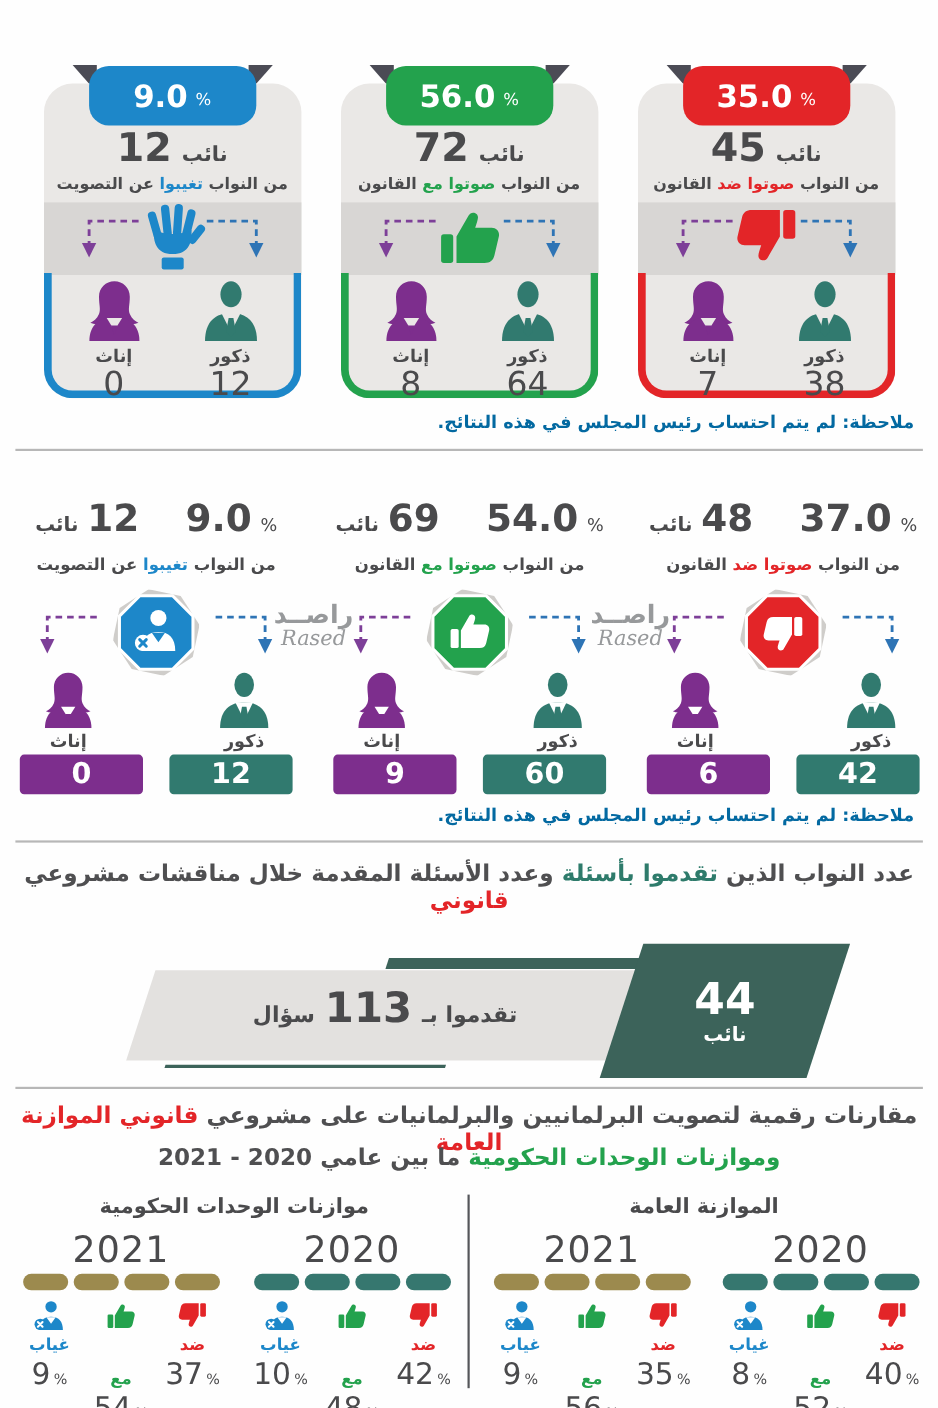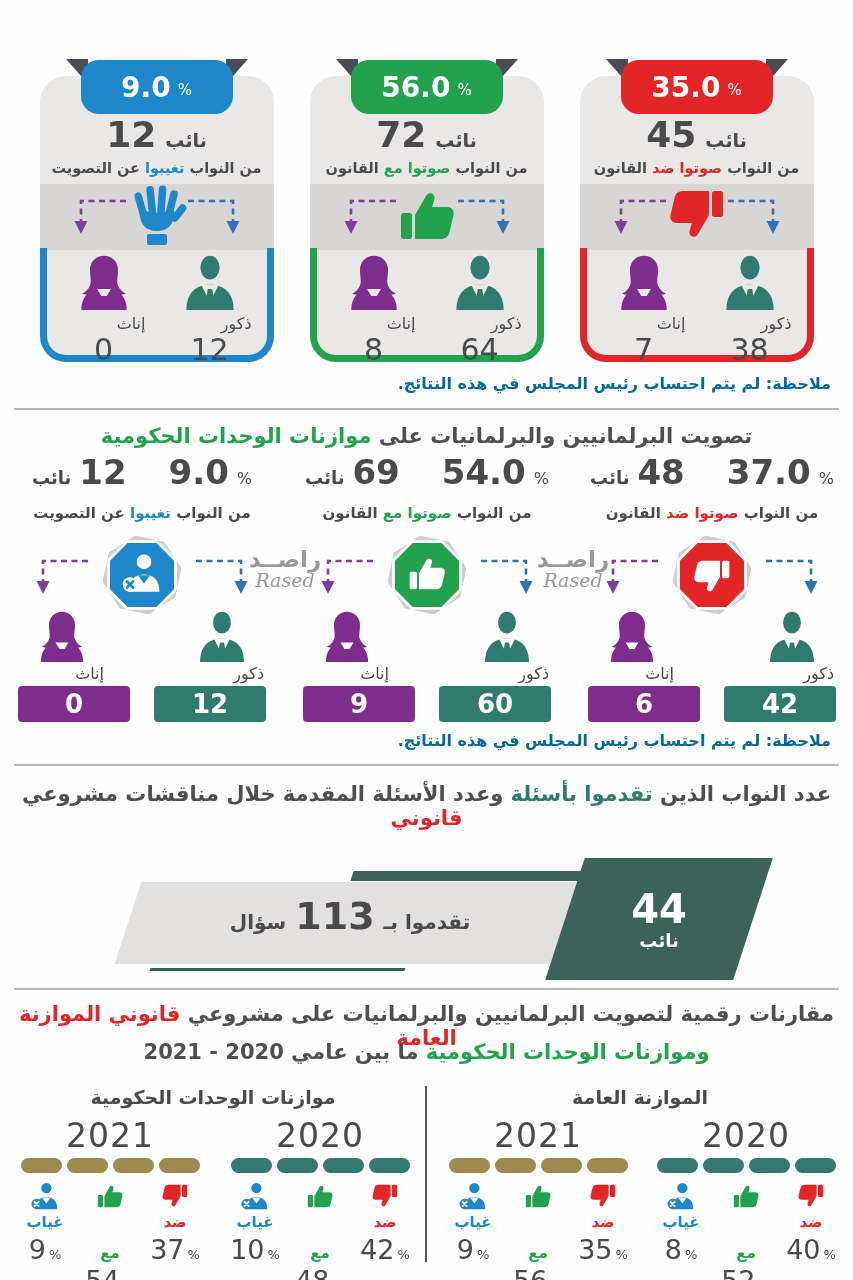--- a/index.html
+++ b/index.html
@@ -22,21 +22,21 @@
           background:var(--c);display:flex;align-items:center;justify-content:center;gap:7px;direction:ltr;color:#fff;}
   .ribbon .n{font-size:28px;font-weight:bold;} .ribbon .p{font-size:15px;margin-top:6px;}
   .count-row{position:absolute;top:58px;left:0;right:0;display:flex;direction:ltr;justify-content:center;align-items:baseline;gap:9px;}
   .count-row .n{font-size:36px;font-weight:600;} .count-row .u{font-size:19px;font-weight:bold;}
   .card-sub{position:absolute;top:104px;left:0;right:0;text-align:center;font-size:14.5px;font-weight:bold;}
   .cicon{position:absolute;top:127px;left:50%;transform:translateX(-50%);width:64px;height:64px;color:var(--c);}
   .arr{position:absolute;width:58px;height:52px;}
   .card .arr{top:140px;} .card .arr.l{left:32px;color:#7d3f98;} .card .arr.r{right:32px;color:#2e74b5;}
   .person{position:absolute;width:56px;height:56px;}
   .card .pf{top:198px;left:38px;color:#7d2e8d;} .card .pm{top:198px;right:38px;color:#317a6f;}
-  .glabel{position:absolute;top:258px;width:84px;text-align:right;font-size:16px;font-weight:normal;}
+  .glabel{position:absolute;top:258px;width:84px;text-align:center;font-size:16px;font-weight:bold;}
   .card .glabel.f{left:24px;} .card .glabel.m{right:24px;}
   .gnum{position:absolute;top:276px;width:84px;text-align:center;font-size:30px;}
   .card .gnum.f{left:24px;} .card .gnum.m{right:24px;}
   .note{position:absolute;right:22px;font-size:16px;font-weight:bold;color:#0369a1;}
 
   
   .s2-title{position:absolute;top:424px;left:0;right:0;text-align:center;font-size:21px;font-weight:bold;color:#4f4f51;}
   .s2col{position:absolute;top:452px;width:268px;height:300px;}
   .s2head{position:absolute;top:0;left:0;right:0;display:flex;direction:ltr;justify-content:center;align-items:baseline;gap:8px;}
   .s2head .u{font-size:18px;font-weight:bold;} .s2head .n{font-size:34px;font-weight:600;}
@@ -257,24 +257,20 @@
       <div class="glabel f">إناث</div>
       <div class="glabel m">ذكور</div>
       <div class="gnum f">7</div>
       <div class="gnum m">38</div>
     </div>
   </div>
 
   <div class="note" style="top:374px">ملاحظة: لم يتم احتساب رئيس المجلس في هذه النتائج.</div>
   <div class="hr" style="top:408px"></div>
 
-  <div class="s2-title">
-    <span>تصويت البرلمانيين والبرلمانيات على</span>
-    <span class="greenk">موازنات الوحدات الحكومية</span>
-  </div>
 
   <div class="s2col" style="left:8px">
     <div class="s2head">
       <span class="u">نائب</span>
       <span class="n">12</span>
       <span class="sp"></span>
       <span class="n">9.0</span>
       <span class="p">%</span>
     </div>
     <div class="s2sub">

